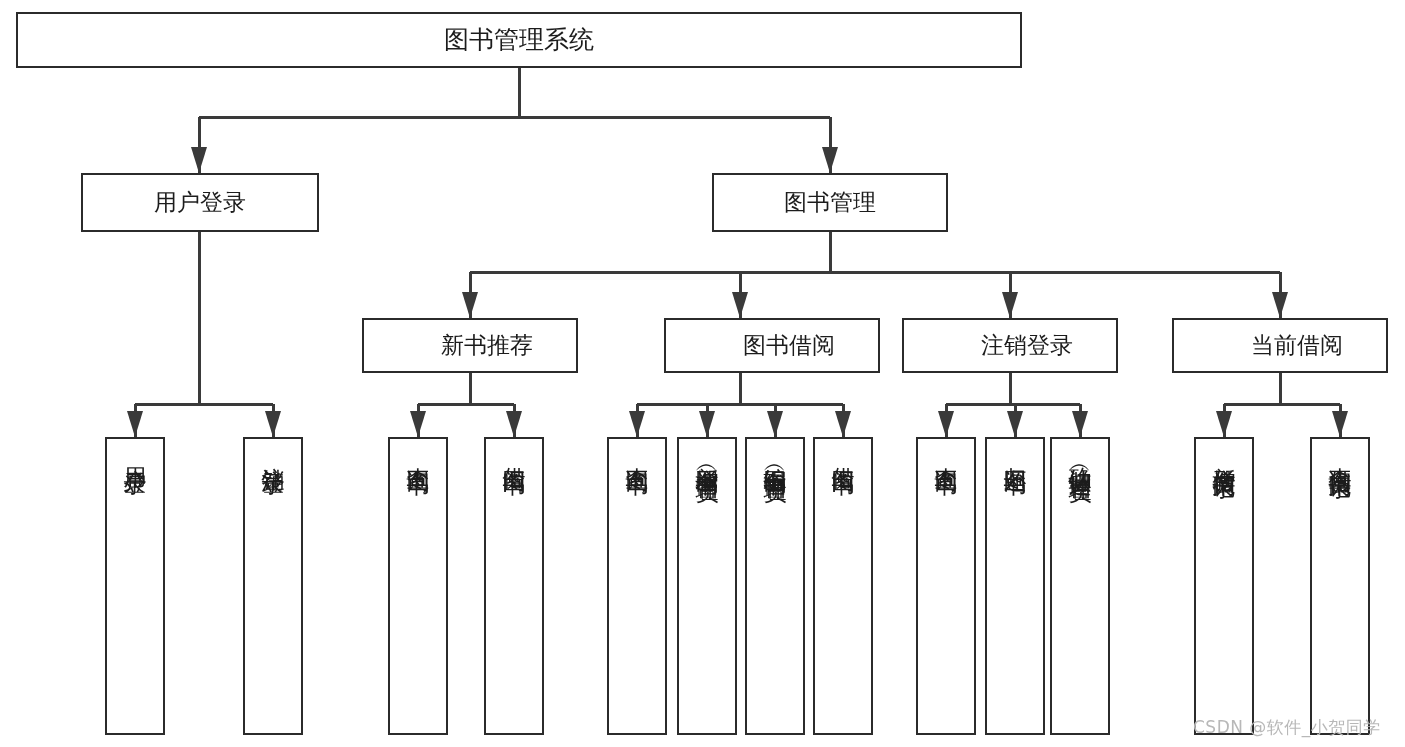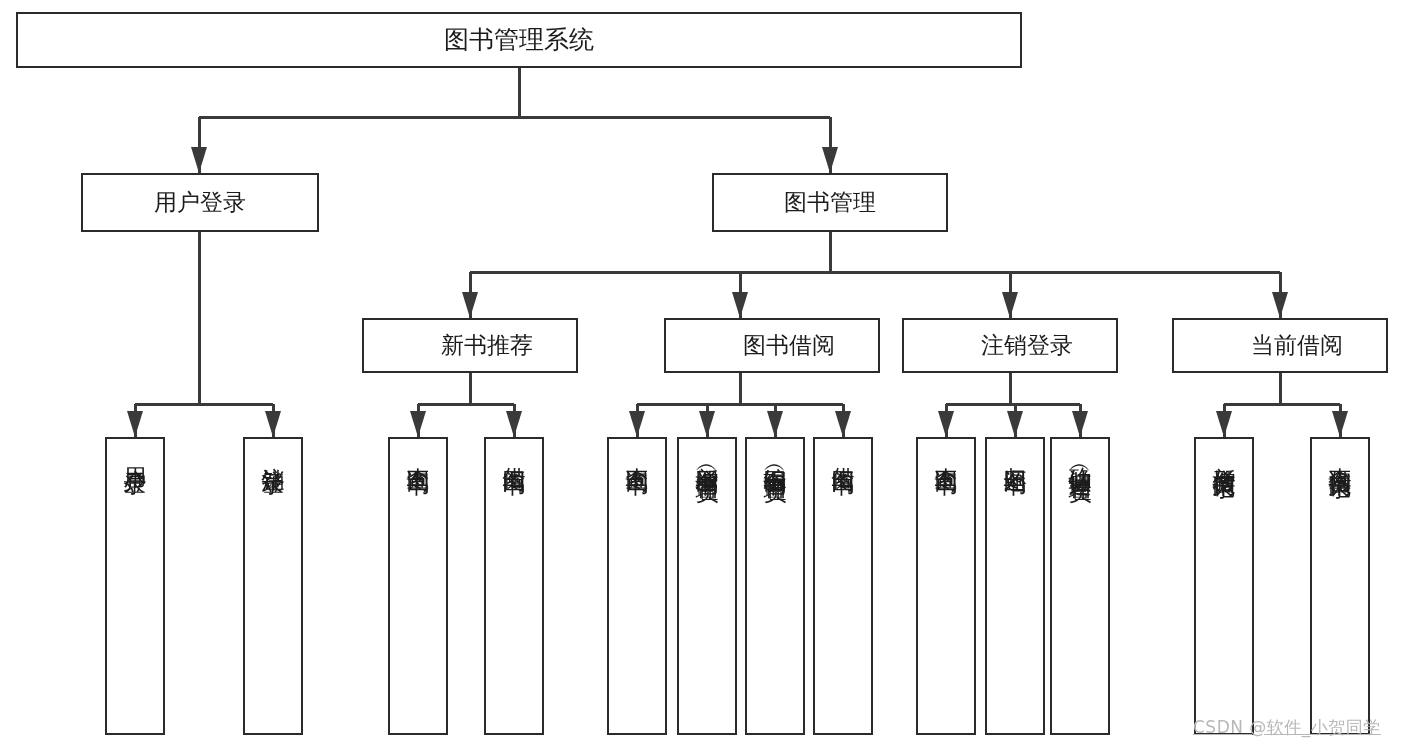--- a/index.html
+++ b/index.html
@@ -182,14 +182,14 @@
     </div>
     <div class="node leaf vert" style="left: 1050px; top: 437px; width: 60px; height: 298px;">
       <span class="node-label">确认归还（管理员）</span>
     </div>
     <div class="node leaf vert" style="left: 1194px; top: 437px; width: 60px; height: 298px;">
       <span class="node-label">新增借阅记录</span>
     </div>
     <div class="node leaf vert" style="left: 1310px; top: 437px; width: 60px; height: 298px;">
       <span class="node-label">查询借阅记录</span>
     </div>
-    <div class="watermark" style="left: 1193px; top: 716px; text-decoration: underline;">CSDN @软件_小贺同学</div>
+    <div class="watermark" style="left: 1193px; top: 716px;">CSDN @软件_小贺同学</div>
 </div>
 
 </body></html>

